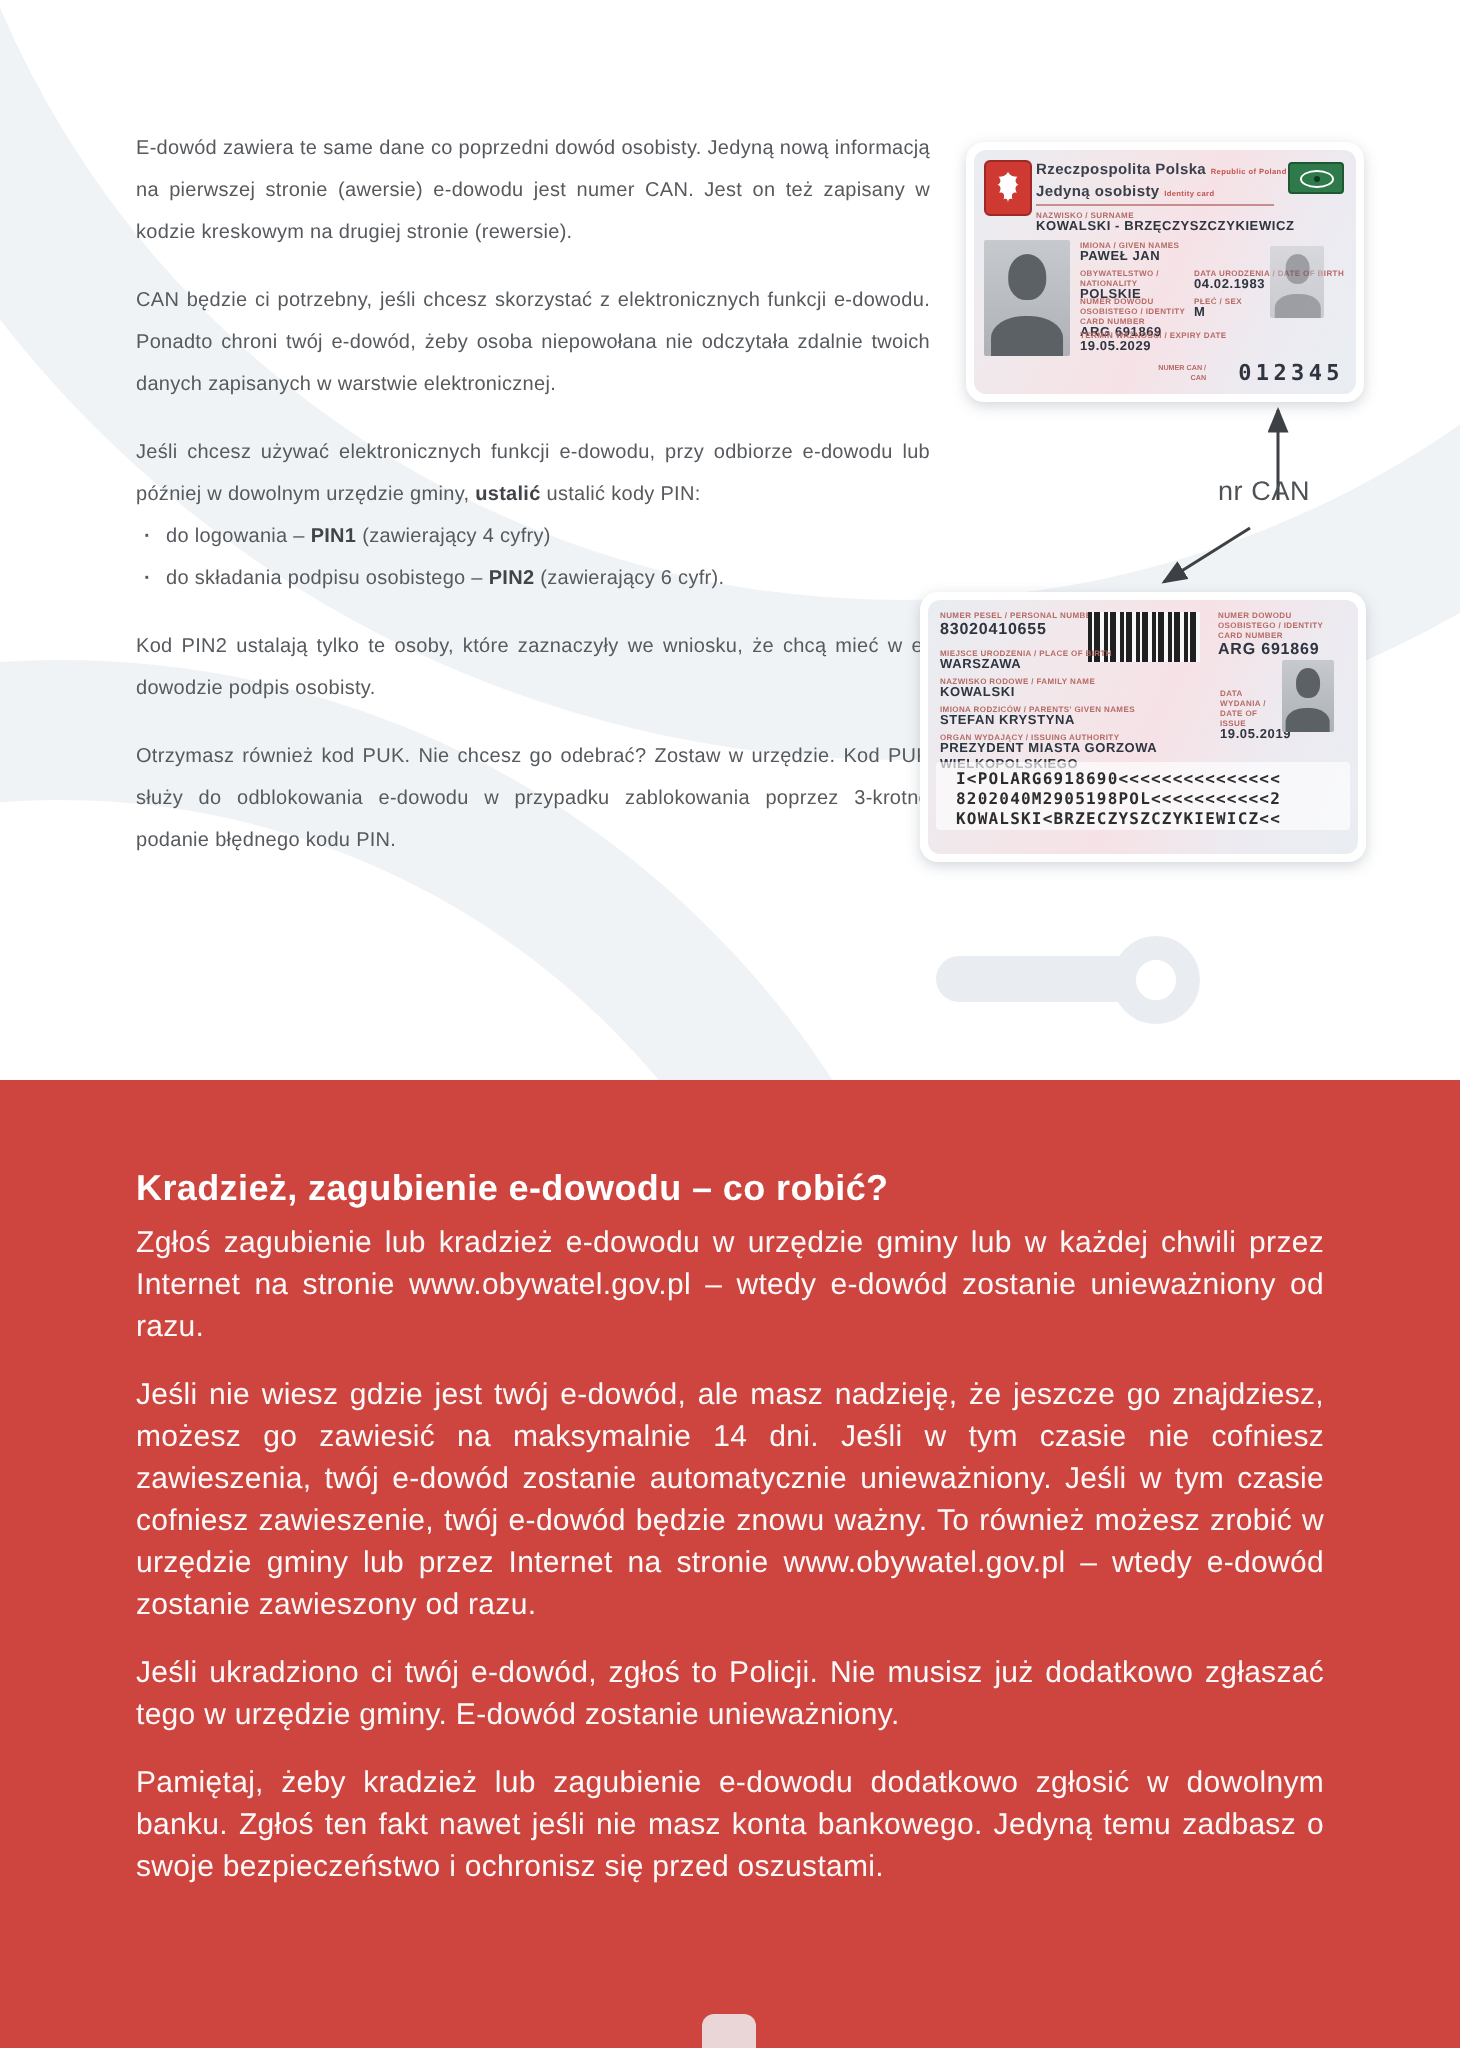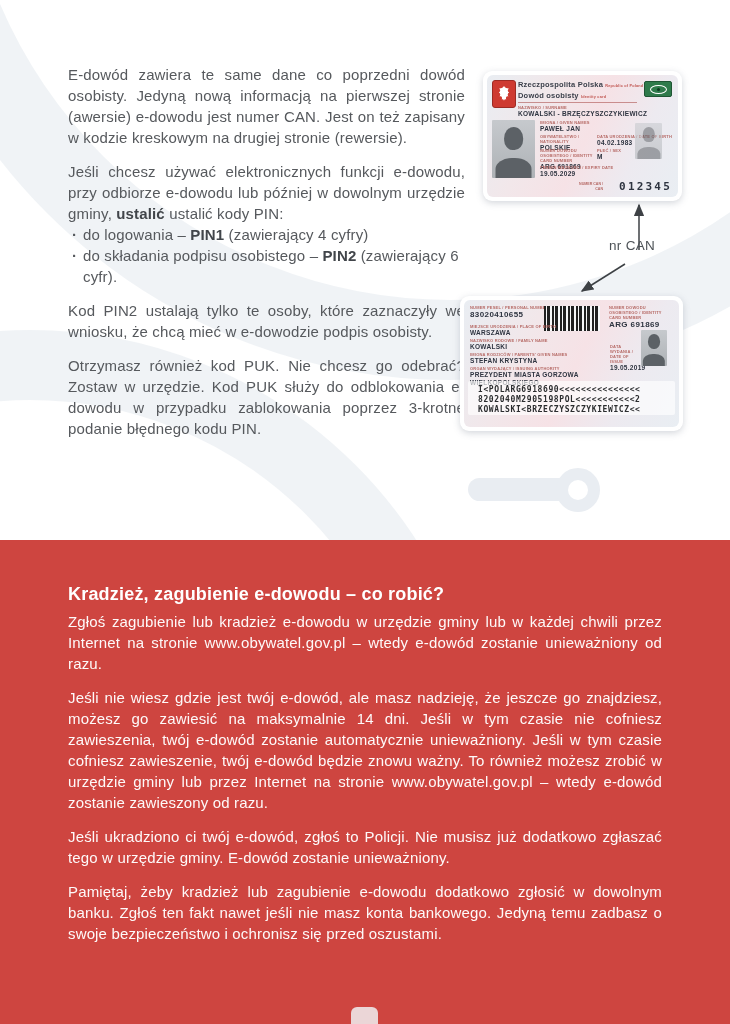--- a/index.html
+++ b/index.html
@@ -8,21 +8,21 @@
 
   
   .arc{position:absolute;border-radius:50%;pointer-events:none;}
   .arc-top{left:-120px;top:-760px;width:980px;height:980px;border:80px solid rgba(222,228,235,0.45);}
   .arc-left{left:-430px;top:330px;width:780px;height:780px;border:70px solid rgba(226,231,238,0.5);}
   .deco-bar{position:absolute;left:468px;top:478px;width:104px;height:23px;background:#e9edf2;border-radius:12px;}
   .deco-ring{position:absolute;left:556px;top:468px;width:20px;height:20px;border:12px solid #e9edf2;border-radius:50%;background:#fff;}
   .notch{position:absolute;left:351px;top:1007px;width:27px;height:17px;background:rgba(240,240,242,0.85);border-radius:6px 6px 0 0;}
 
   
-  .copy{position:absolute;left:68px;top:64px;width:397px;color:#56595d;font-size:15px;line-height:21px;letter-spacing:0.15px;text-align:justify;}
+  .copy{position:absolute;left:68px;top:64px;width:397px;color:#56595d;font-size:10px;line-height:21px;letter-spacing:0.15px;text-align:justify;}
   .copy p{margin:0 0 13px 0;}
   .copy b{color:#41454a;}
   .pin-list{list-style:none;margin:0 0 13px 0;padding:0;}
   .pin-list li{position:relative;padding-left:15px;text-align:left;}
   .pin-list li::before{content:"·";position:absolute;left:4px;top:0;font-weight:bold;color:#56595d;}
 
   
   .card{position:absolute;background:#fff;border-radius:9px;padding:4px;box-shadow:0 2px 7px rgba(110,120,135,0.3);}
   .card-inner{position:relative;width:100%;height:100%;border-radius:6px;overflow:hidden;
     background:linear-gradient(115deg,#e9edf2 0%,#f2e7ea 30%,#f6e2e6 52%,#edeaf0 75%,#e9eef3 100%);}
@@ -69,39 +69,40 @@
 
 <div class="page">
 
   <div class="arc arc-top"></div>
   <div class="arc arc-left"></div>
   <div class="deco-bar"></div>
   <div class="deco-ring"></div>
 
   <div class="copy">
     <p>E-dowód zawiera te same dane co poprzedni dowód osobisty. Jedyną nową informacją na pierwszej stronie (awersie) e-dowodu jest numer CAN. Jest on też zapisany w kodzie kreskowym na drugiej stronie (rewersie).</p>
+    <p>CAN będzie ci potrzebny, jeśli chcesz skorzystać z elektronicznych funkcji e-dowodu. Ponadto chroni twój e-dowód, żeby osoba niepowołana nie odczytała zdalnie twoich danych zapisanych w warstwie elektronicznej.</p>
     <p style="margin-bottom:0;"><span>Jeśli chcesz używać elektronicznych funkcji e-dowodu, przy odbiorze e-dowodu lub później w dowolnym urzędzie gminy, </span><b>ustalić</b><span> ustalić kody PIN:</span></p>
     <ul class="pin-list">
       <li><span>do logowania – </span><b>PIN1</b><span> (zawierający 4 cyfry)</span></li>
       <li><span>do składania podpisu osobistego – </span><b>PIN2</b><span> (zawierający 6 cyfr).</span></li>
     </ul>
     <p>Kod PIN2 ustalają tylko te osoby, które zaznaczyły we wniosku, że chcą mieć w e-dowodzie podpis osobisty.</p>
     <p>Otrzymasz również kod PUK. Nie chcesz go odebrać? Zostaw w urzędzie. Kod PUK służy do odblokowania e-dowodu w przypadku zablokowania poprzez 3-krotne podanie błędnego kodu PIN.</p>
   </div>
 
   <div class="card front-card">
     <div class="card-inner">
       <div class="shield abs" style="left:5px;top:5px;">
         <svg width="16" height="20" viewBox="0 0 20 24">
             <path d="M10 2 C8.5 4.5 6.5 5 4 5 C6 7 5.5 9 3.5 10 C6 11 5.5 13 4.5 15 C7 14.3 8.2 16 7.2 19 C9 18.2 10 19 10 21.5 C10 19 11 18.2 12.8 19 C11.8 16 13 14.3 15.5 15 C14.5 13 14 11 16.5 10 C14.5 9 14 7 16 5 C13.5 5 11.5 4.5 10 2 Z" fill="#ffffff"></path>
           </svg>
       </div>
       <div class="abs" style="left:31px;top:5px;">
         <div class="hdr-pl"><span>Rzeczpospolita Polska</span> <span class="hdr-en">Republic of Poland</span></div>
-        <div class="hdr-pl"><span>Dowód osobisty</span> <span class="hdr-en">Identity card</span></div>
+        <div class="hdr-pl"><span>Jedyną osobisty</span> <span class="hdr-en">Identity card</span></div>
       </div>
       <div class="hdr-rule"></div>
       <div class="chip">
           <div class="chip-ellipse">
             <div class="chip-dot"></div>
           </div>
         </div>
 
       <div class="abs" style="left:31px;top:30px;">
         <div class="lbl">NAZWISKO / SURNAME</div>

